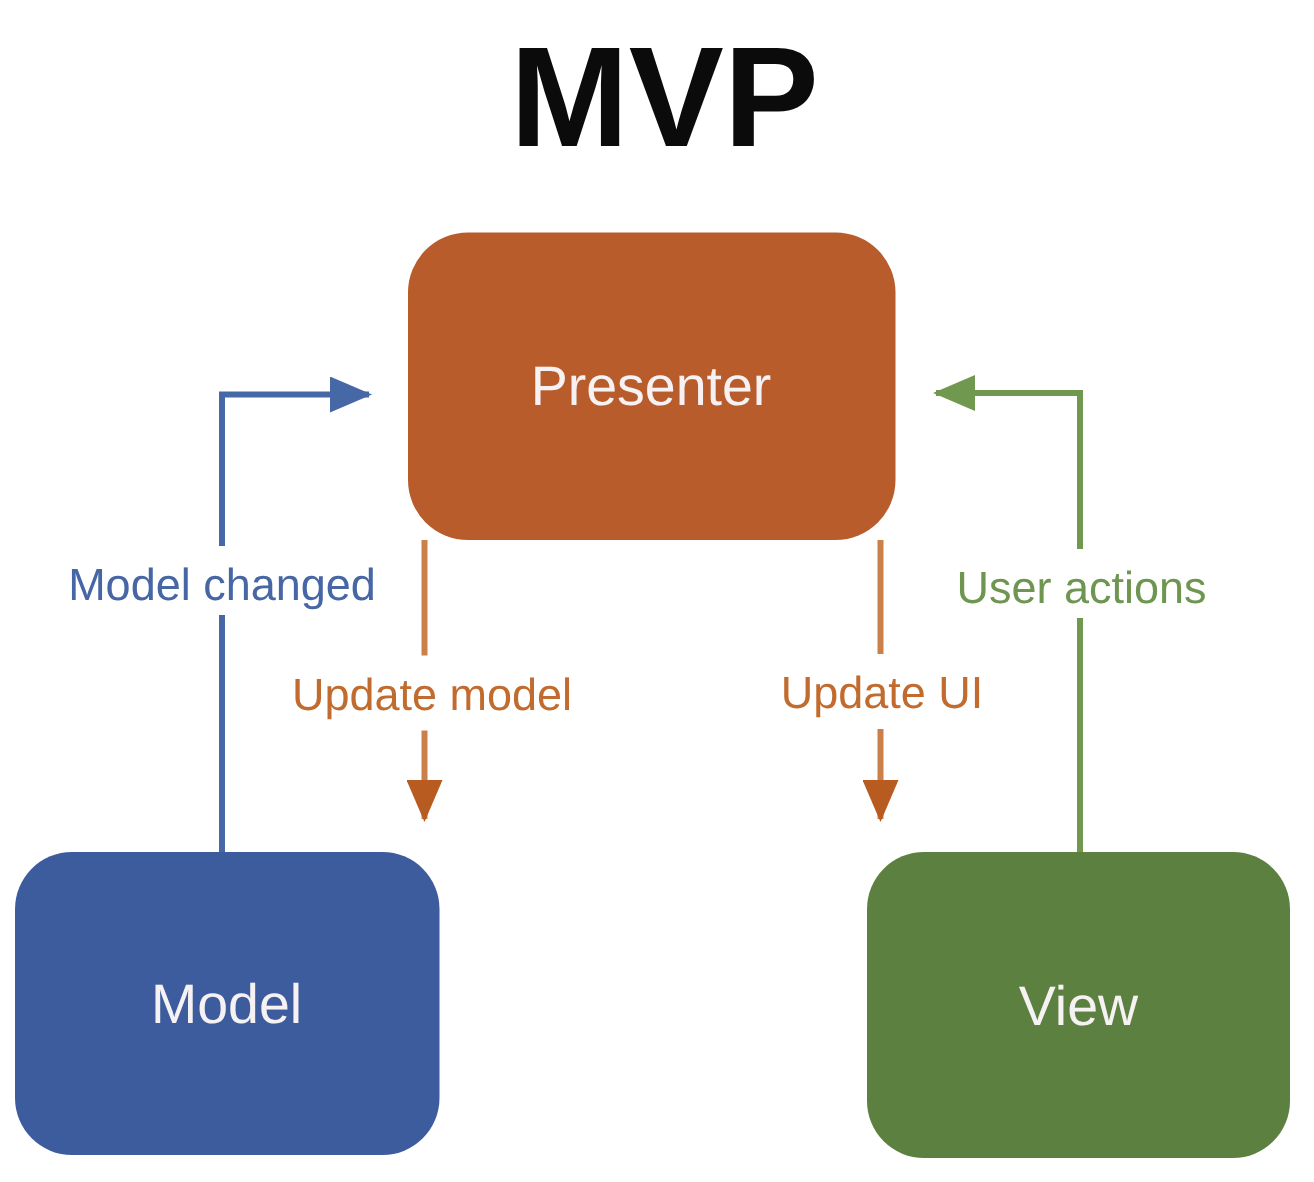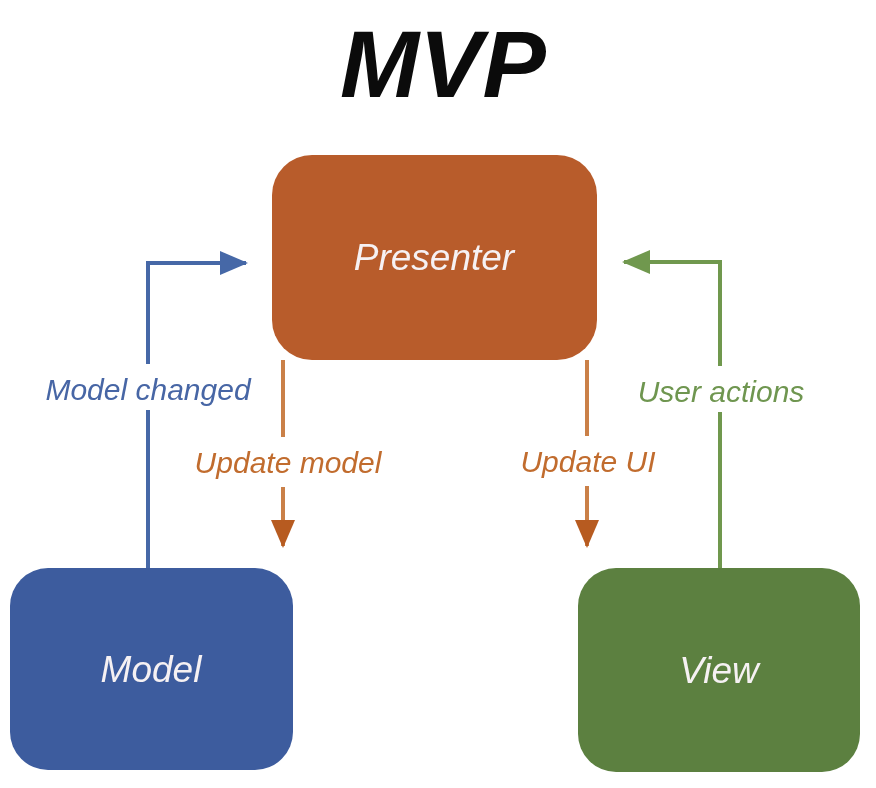--- a/index.html
+++ b/index.html
@@ -8,21 +8,20 @@
     background: #ffffff;
     width: 876px;
     height: 788px;
     overflow: hidden;
     font-family: "Liberation Sans", sans-serif;
   }
   .canvas {
     position: relative;
     width: 876px;
     height: 788px;
-    font-style: italic;
   }
   svg { display: block; }
   .title-text {
     font-family: "Liberation Sans", sans-serif;
     font-weight: bold;
     font-size: 95px;
   }
   .node-label {
     font-family: "Liberation Sans", sans-serif;
     font-size: 37px;

